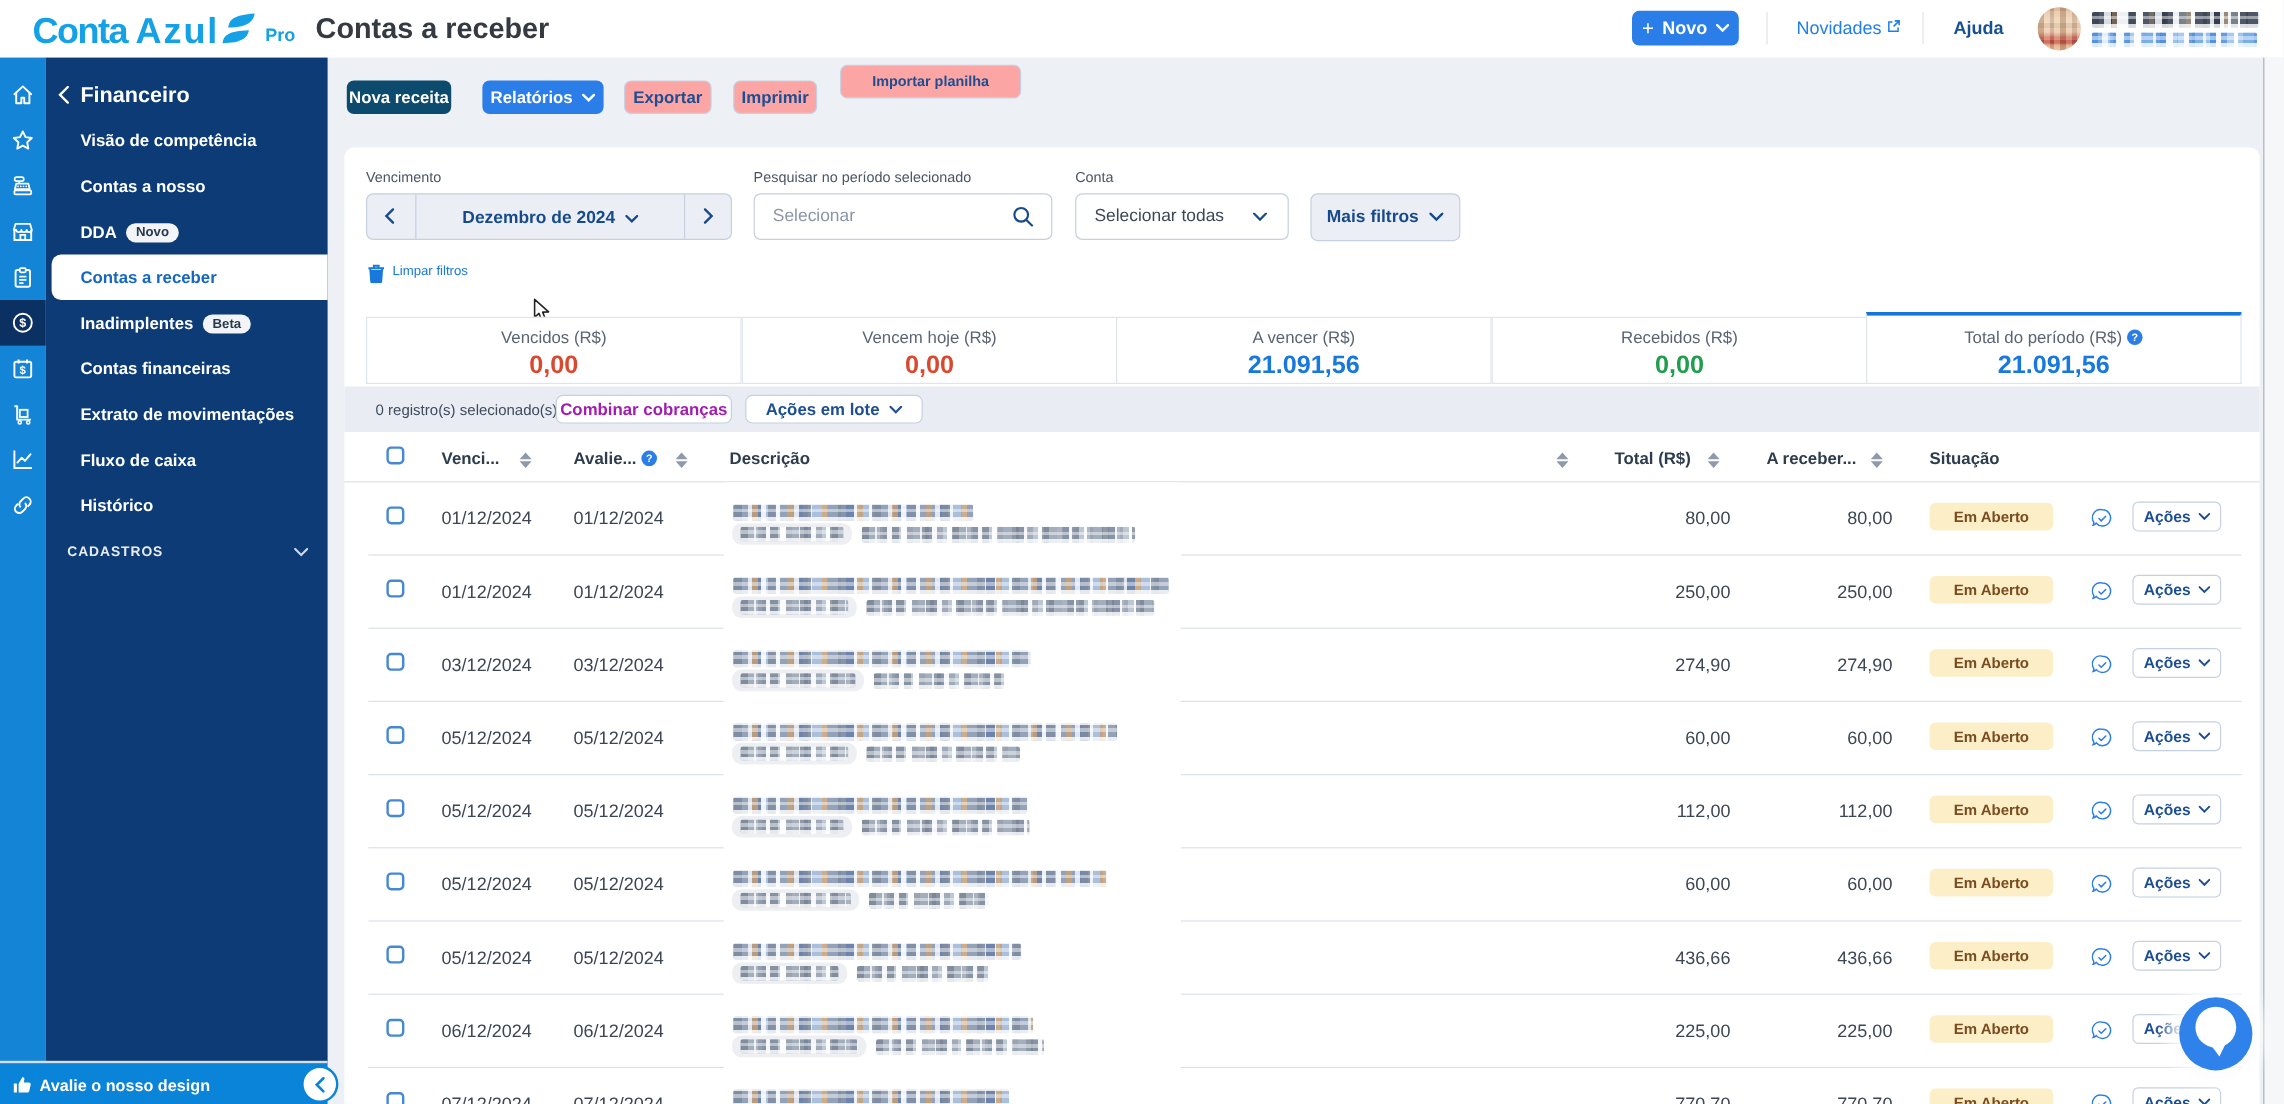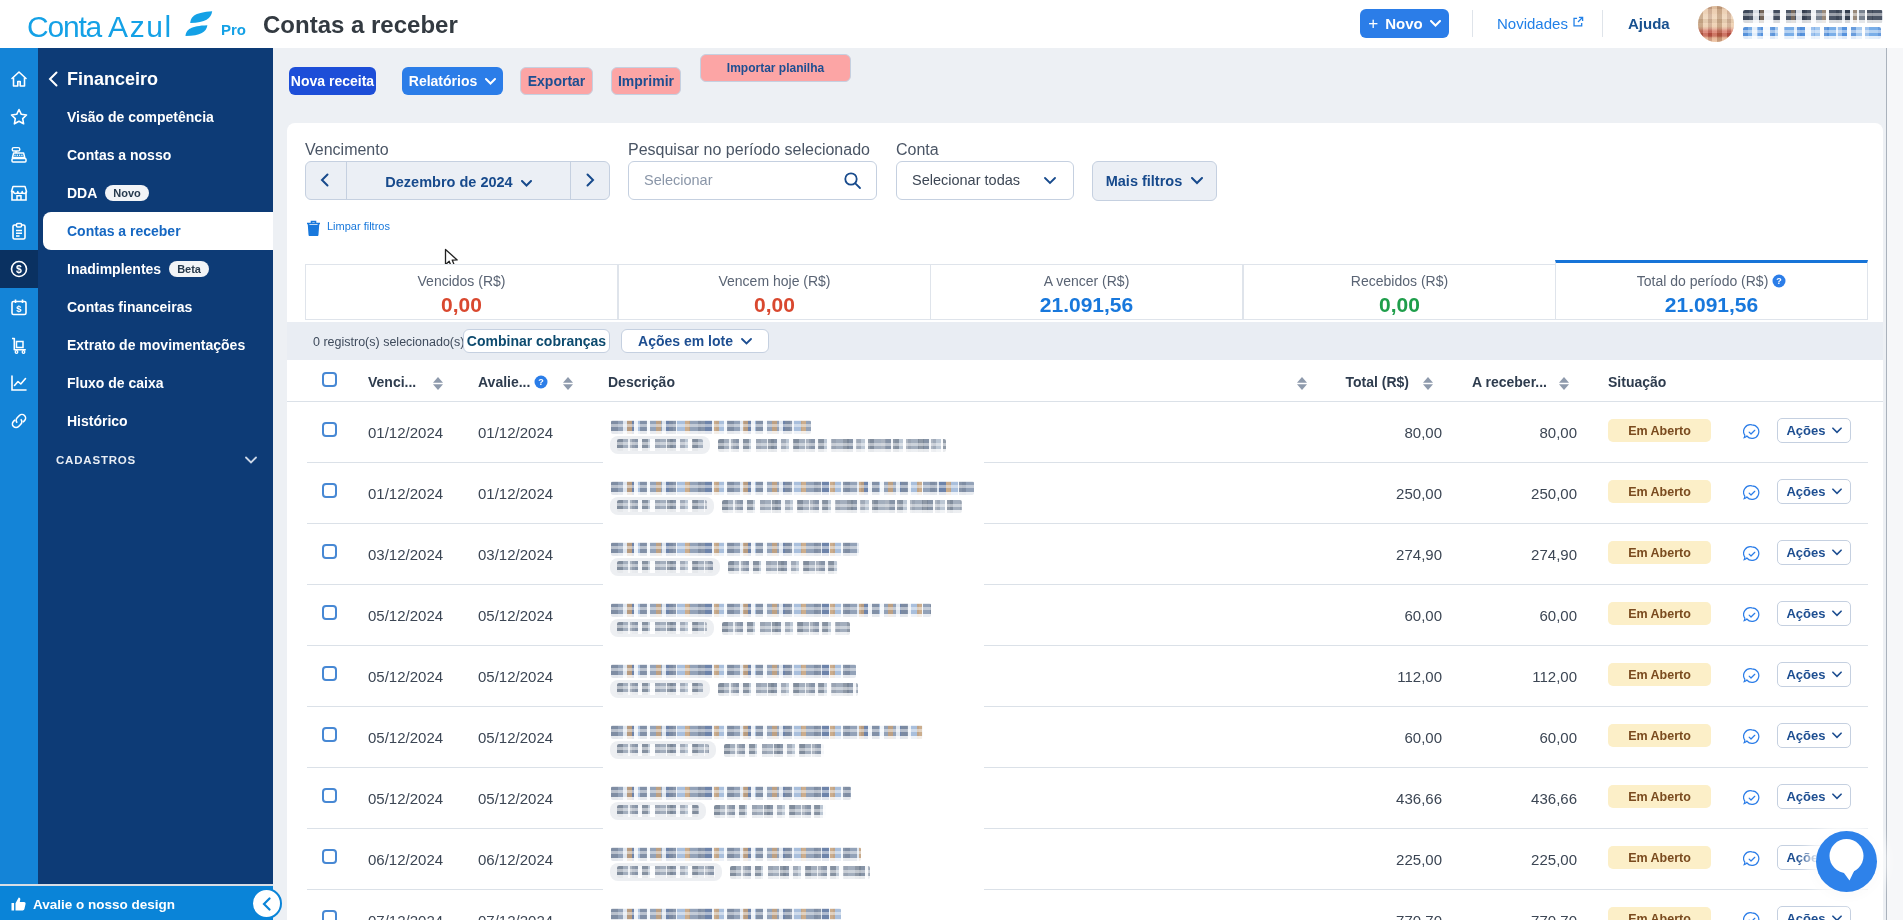--- a/index.html
+++ b/index.html
@@ -8,21 +8,21 @@
 .abs{position:absolute}
 .topbar{position:absolute;left:0;top:0;width:1903px;height:48px;background:#fff}
 .strip{position:absolute;left:0;top:48px;width:38px;height:838px;background:#1484d7}
 .submenu{position:absolute;left:38px;top:48px;width:235px;height:838px;background:#0d3b76}
 .mitem{position:absolute;left:29px;color:#fff;font-size:14px;font-weight:700;white-space:nowrap}
 .badge{display:inline-block;background:#f2f4f7;color:#273a4d;font-size:11px;font-weight:700;border-radius:9px;padding:2px 8px;margin-left:8px;vertical-align:1px}
 .sic{position:absolute;left:9px;width:20px;height:20px}
 .btn{position:absolute;display:flex;align-items:center;justify-content:center;border-radius:6px;font-weight:700;white-space:nowrap}
 .obtn{background:#fca5a5;border:1px solid #c5d0e0;color:#1d4e91}
 .fbtn{background:#ebeff5;border:1px solid #c5d0e0;color:#174a8c}
-.lbl{position:absolute;color:#4a5565;font-size:16px}
+.lbl{position:absolute;color:#4a5565;font-size:12px}
 .tab{position:absolute;background:#fff;border:1px solid #dfe4eb;text-align:center}
 .tlab{color:#5a6474;font-size:14px;margin-top:8px}
 .tval{font-size:21px;font-weight:700;margin-top:4px}
 .cbx{position:absolute;width:15px;height:15px;border:2px solid #4788d4;border-radius:4px;background:#fff}
 .hdr{position:absolute;color:#2e3c4e;font-size:14px;font-weight:700;white-space:nowrap}
 .cell{position:absolute;color:#3c4654;font-size:15px;white-space:nowrap}
 .amt{position:absolute;color:#3c4654;font-size:15px;text-align:right;white-space:nowrap}
 .eab{position:absolute;width:103px;height:23px;background:#fcefc8;border-radius:5px;color:#7a4b1f;font-size:12.5px;font-weight:700;display:flex;align-items:center;justify-content:center}
 .acb{position:absolute;width:74px;height:25px;background:#fff;border:1px solid #c5d0e0;border-radius:5px;color:#1d4e91;font-size:13px;font-weight:700;display:flex;align-items:center;justify-content:center;gap:6px}
 .rline{position:absolute;height:1px;background:#dbe1e8}
@@ -33,21 +33,21 @@
  repeating-linear-gradient(90deg, #93a2b8 0 12px, #dfe6ef 12px 16px, #6e84aa 16px 23px, #eef2f7 23px 27px, #a9bfdc 27px 35px, #f3f7fb 35px 39px)}
 .px2{filter:blur(.6px);background:
  repeating-linear-gradient(0deg, rgba(255,255,255,.8) 0 3px, rgba(255,255,255,0) 3px 6px, rgba(255,255,255,.45) 6px 9px, rgba(255,255,255,0) 9px 13px),
  repeating-linear-gradient(90deg, rgba(120,132,148,.8) 0 6px, rgba(255,255,255,0) 6px 13px, rgba(150,160,175,.75) 13px 18px, rgba(255,255,255,0) 18px 25px),
  repeating-linear-gradient(90deg, #a3aebd 0 11px, #e9edf2 11px 15px, #8794a7 15px 21px, #f4f6f9 21px 25px, #bcc7d4 25px 33px, #fbfcfd 33px 38px)}
 .pill{position:absolute;background:#edeff2;border-radius:8px}
 svg{display:block}
 </style></head><body>
 
 <div class="topbar">
-<div class="abs" style="left:27px;top:10px;font-size:30px;font-weight:400;color:#14a1e6;letter-spacing:-1.2px">Conta<span style="margin-left:7px;letter-spacing:1.6px">Azul</span></div>
+<div class="abs" style="left:27px;top:10px;font-size:30px;font-weight:700;color:#14a1e6;letter-spacing:-1.2px">Conta<span style="margin-left:7px;letter-spacing:1.6px">Azul</span></div>
 <svg class="abs" style="left:185px;top:10px" width="28" height="27" viewBox="0 0 28 27">
 <path d="M5.2 13 C5.8 6.2 10 2.4 27.2 1.2 C26.2 8.2 20.5 12.8 5.2 13 Z" fill="#14a1e6"></path>
 <path d="M0.5 26 C0.9 19.4 5.8 15.8 22.4 15.2 C21.4 21.8 15.8 25.7 0.5 26 Z" fill="#14a1e6"></path>
 </svg>
 <div class="abs" style="left:221px;top:21px;font-size:15px;font-weight:700;color:#14a1e6">Pro</div>
 <div class="abs" style="left:263px;top:11px;font-size:24px;font-weight:700;color:#333a41">Contas a receber</div>
 <div class="btn" style="left:1360px;top:9px;width:89px;height:29px;background:#2b7de8;color:#fff;font-size:15px;gap:7px"><span style="font-size:17px;font-weight:400">+</span>Novo <svg width="11" height="7" viewBox="0 0 11 7">
         <path d="M1 1l4.5 4.5L10 1" stroke="#fff" stroke-width="2" fill="none" stroke-linecap="round"></path>
       </svg></div>
 <div class="abs" style="left:1472px;top:10px;width:1px;height:27px;background:#dfe4ea"></div>
@@ -166,21 +166,21 @@
 <div class="abs" style="left:0;top:886px;width:273px;height:34px;background:#0a84d8"></div>
 <svg class="abs" style="left:10px;top:896px" width="17" height="16" viewBox="0 0 17 16">
     <path d="M1.5 7h2.6v7.5H1.5zM5.5 14.5V7.2L8.7 1.5c1 0 1.8.8 1.6 1.9L9.8 6h4.3c1 0 1.7.9 1.5 1.8l-1.2 5.3c-.2.8-.9 1.4-1.7 1.4z" fill="#fff"></path>
   </svg>
 <div class="abs" style="left:33px;top:897px;color:#fff;font-size:13.5px;font-weight:700">Avalie o nosso design</div>
 <div class="abs" style="left:251px;top:888px;width:31px;height:31px;border-radius:50%;background:#fff;border:2px solid #0a84d8;display:flex;align-items:center;justify-content:center">
     <svg width="9" height="14" viewBox="0 0 9 14">
       <path d="M7.5 1.5 2 7l5.5 5.5" stroke="#0a84d8" stroke-width="2.2" fill="none" stroke-linecap="round"></path>
     </svg>
   </div>
-<div class="btn" style="left:289px;top:67px;width:87px;height:28px;background:#1d4ed8;color:#fff;font-size:14px">Nova receita</div>
+<div class="btn" style="left:289px;top:67px;width:87px;height:28px;background:#0c4a6e;color:#fff;font-size:14px">Nova receita</div>
 <div class="btn" style="left:402px;top:67px;width:101px;height:28px;background:#2b7de8;color:#fff;font-size:14px;gap:8px">Relatórios <svg width="11" height="7" viewBox="0 0 11 7">
       <path d="M1 1l4.5 4.5L10 1" stroke="#fff" stroke-width="2" fill="none" stroke-linecap="round"></path>
     </svg></div>
 <div class="btn obtn" style="left:520px;top:67px;width:73px;height:28px;font-size:14px">Exportar</div>
 <div class="btn obtn" style="left:611px;top:67px;width:70px;height:28px;font-size:14px">Imprimir</div>
 <div class="btn obtn" style="left:700px;top:54px;width:151px;height:28px;font-size:12px">Importar planilha</div>
 <div class="abs" style="left:287px;top:123px;width:1596px;height:797px;background:#fff;border-radius:8px 8px 0 0"></div>
 <div class="lbl" style="left:305px;top:141px">Vencimento</div>
 <div class="abs" style="left:305px;top:161px;width:305px;height:39px;background:#ebeff5;border:1px solid #c5d0e0;border-radius:6px"></div>
 <div class="abs" style="left:346px;top:162px;width:1px;height:37px;background:#c5d0e0"></div>
@@ -236,21 +236,21 @@
 </div>
 <div class="tab" style="left:1555px;top:260px;width:313px;height:60px;border-top:3px solid #1774d8">
 <div class="tlab" style="margin-top:10px">Total do período (R$) <svg style="display:inline;vertical-align:-2px" width="14" height="14" viewBox="0 0 14 14">
         <circle cx="7" cy="7" r="6.5" fill="#2b7de8"></circle>
         <text x="7" y="10.2" font-size="9" font-weight="bold" fill="#fff" text-anchor="middle" font-family="Liberation Sans">?</text>
       </svg></div>
 <div class="tval" style="color:#1878dc">21.091,56</div>
 </div>
 <div class="abs" style="left:287px;top:322px;width:1596px;height:38px;background:#e9edf3"></div>
 <div class="abs" style="left:313px;top:335px;color:#3f4b5c;font-size:12.5px">0 registro(s) selecionado(s)</div>
-<div class="btn" style="left:463px;top:329px;width:147px;height:24px;background:#fff;border:1px solid #c5d0e0;color:#0c4a6e;font-size:14px;border-radius:6px">Combinar cobranças</div>
+<div class="btn" style="left:463px;top:329px;width:147px;height:24px;background:#fff;border:1px solid #c5d0e0;color:#a21caf;font-size:14px;border-radius:6px">Combinar cobranças</div>
 <div class="btn" style="left:621px;top:329px;width:148px;height:24px;background:#fff;border:1px solid #c5d0e0;color:#1d4e91;font-size:14px;border-radius:6px;gap:8px">Ações em lote <svg width="11" height="7" viewBox="0 0 11 7">
       <path d="M1 1l4.5 4.5L10 1" stroke="#1d4e91" stroke-width="1.8" fill="none" stroke-linecap="round"></path>
     </svg></div>
 <div class="cbx" style="left:322px;top:372px"></div>
 <div class="hdr" style="left:368px;top:374px">Venci...</div>
 <div class="abs" style="left:432px;top:376px">
     <svg width="12" height="15" viewBox="0 0 12 15">
       <path d="M6 1 11 6.7H1z" fill="#8e9aac"></path>
       <path d="M6 14 1 8.3h10z" fill="#8e9aac"></path>
     </svg>

